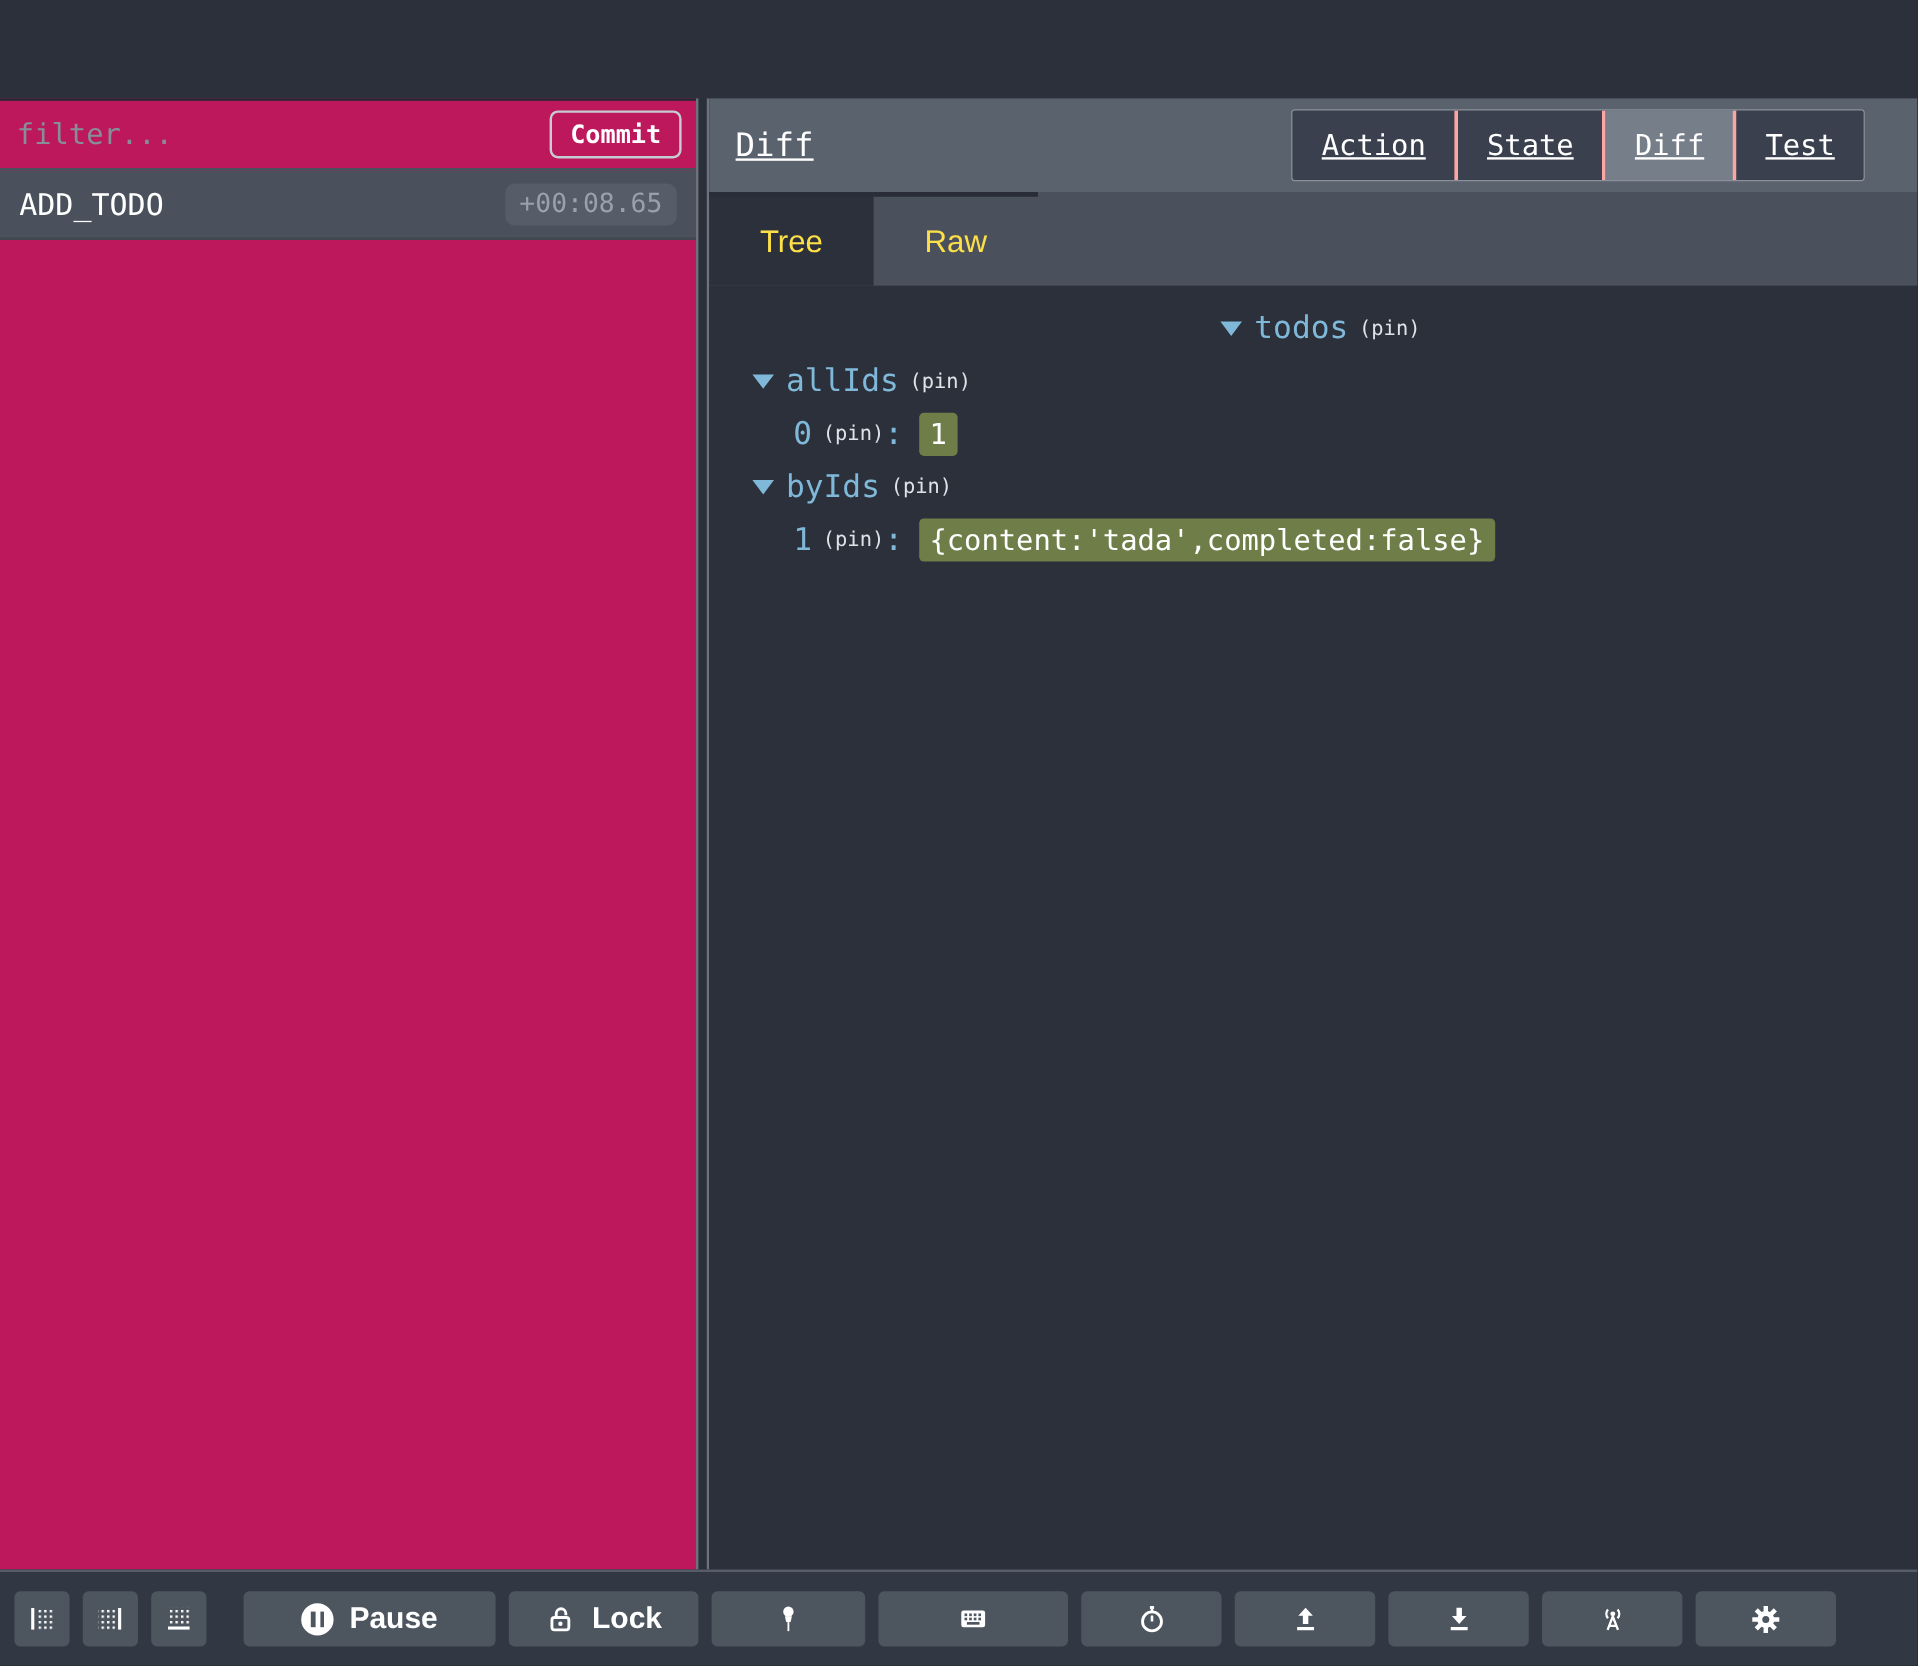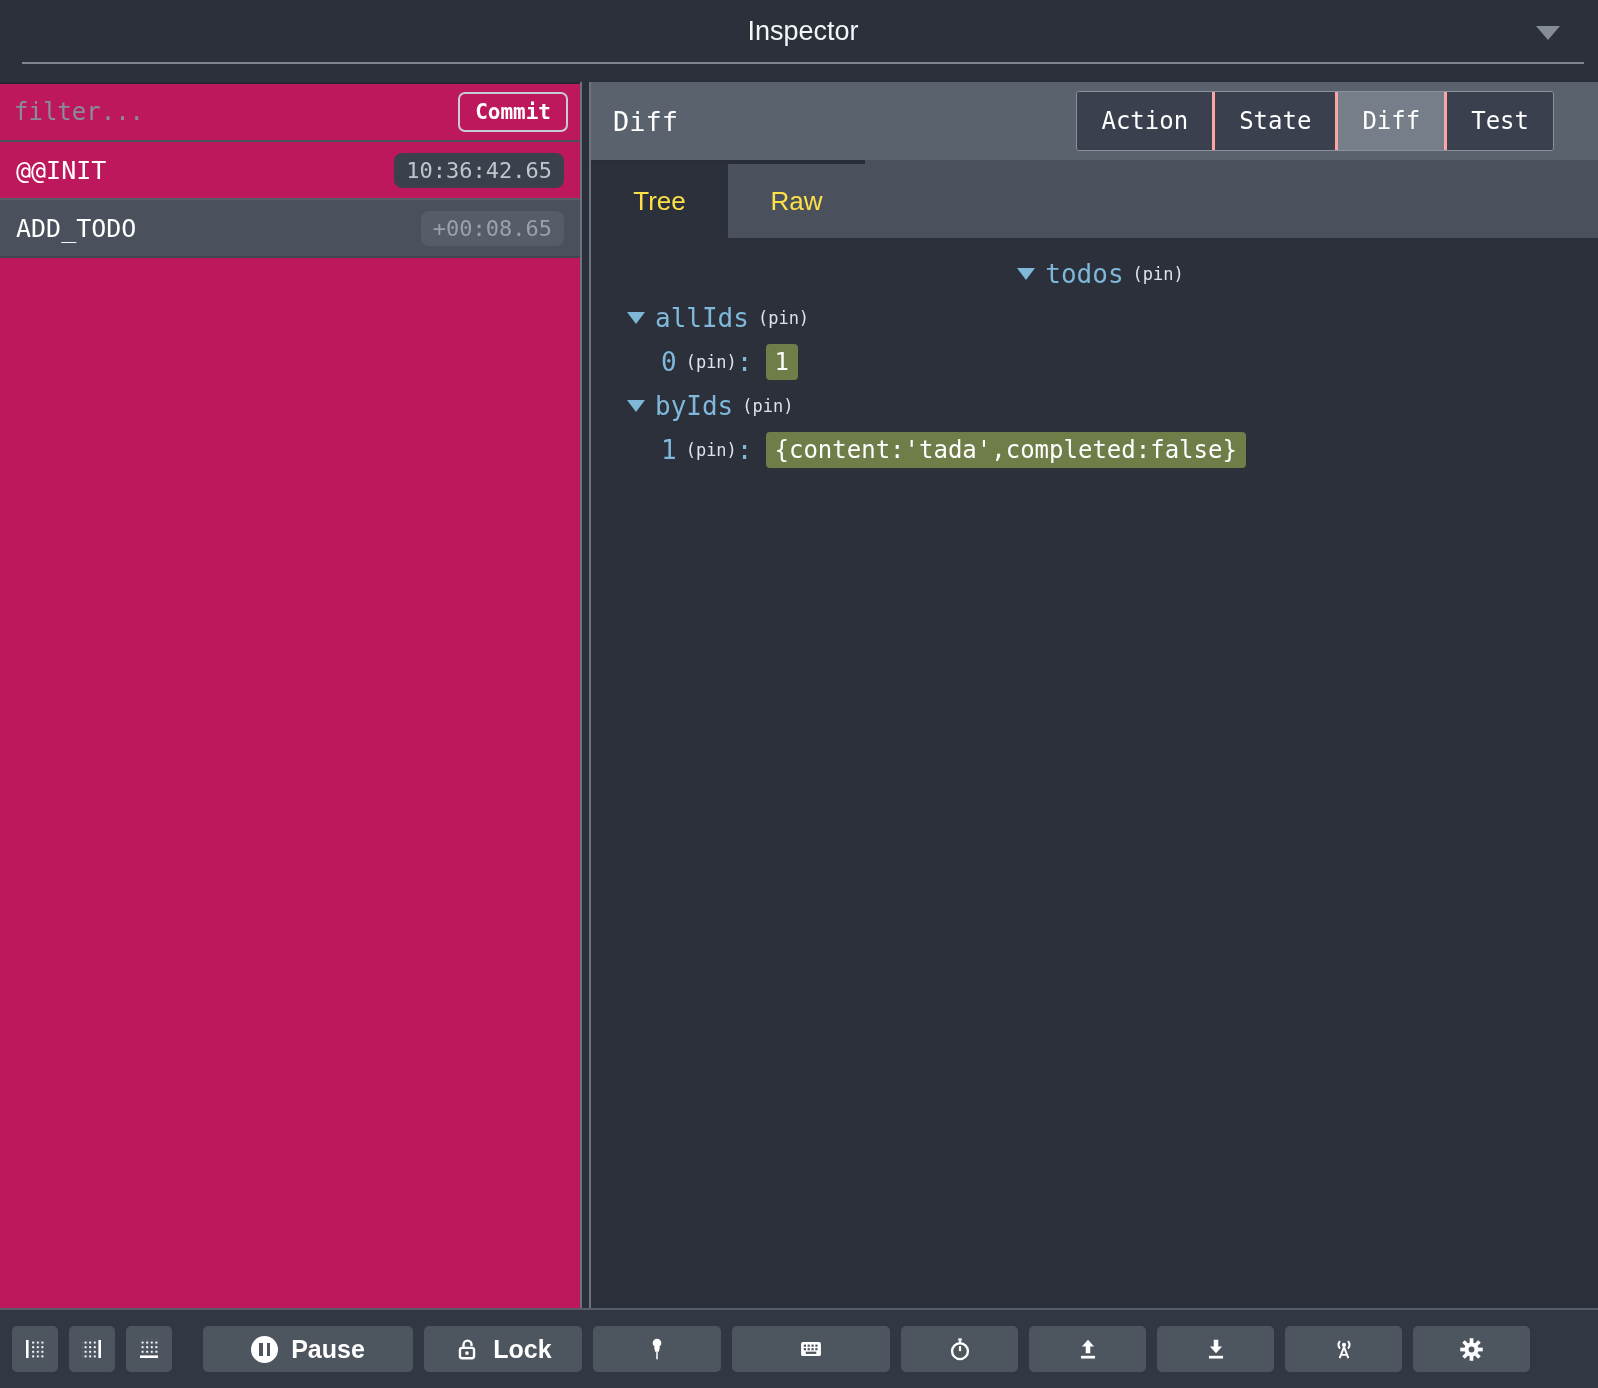--- a/index.html
+++ b/index.html
@@ -32,21 +32,21 @@
               border:2px solid #c7cbd2;border-radius:7px;padding:6px 15px;
               font:bold 21px "DejaVu Sans Mono",monospace;}
   .action-row{height:56px;flex:none;display:flex;align-items:center;justify-content:space-between;
               padding:0 16px;font-size:25px;border-bottom:2px solid #565d67;cursor:pointer;}
   .action-row.selected{background:#4a515c;border-bottom-color:#41474f;}
   .time-badge{font-size:22px;padding:5px 12px;border-radius:8px;background:#3a414d;color:#c0c5cc;}
   .action-row.selected .time-badge{background:#565d68;color:#9aa1ab;}
 
   
   .panel-header{height:78px;flex:none;background:#5a626e;display:flex;align-items:center;
-                justify-content:space-between;padding:0 44px 0 22px;}
+                justify-content:space-between;padding:0 44px 0 22px;text-decoration:underline;}
   .panel-title{font-size:27px;color:#fff;}
   .segmented{display:flex;border:1px solid #8b919b;border-radius:3px;overflow:hidden;}
   .seg-tab{padding:15px 24px;font-size:24px;color:#fff;background:#3a404e;
            border-right:3px solid #fca5a5;cursor:pointer;white-space:nowrap;}
   .seg-tab:last-child{border-right:none;}
   .seg-tab.active{background:#767e89;}
 
   
   .subtabs{height:78px;flex:none;background:#4a515d;display:flex;}
   .subtab{width:137px;flex:none;display:flex;align-items:center;justify-content:center;
@@ -77,36 +77,28 @@
   .pause-ic{width:27px;height:27px;border-radius:50%;background:#fff;position:relative;flex:none;}
   .pause-ic::before,.pause-ic::after{content:"";position:absolute;top:7px;width:3.5px;height:13px;background:#4d555f;}
   .pause-ic::before{left:8px;} .pause-ic::after{right:8px;}
 </style>
 </head>
 <body>
 
 <div class="app">
 
   <div class="topbar">
-    <div class="select">
-      <span class="select-label">Inspector</span>
-      <span class="caret"></span>
-    </div>
   </div>
 
   <div class="main">
 
     <div class="left-panel">
       <div class="filter-row">
         <input class="filter-input" type="text" placeholder="filter..." style="">
         <button class="commit-btn">Commit</button>
-      </div>
-      <div class="action-row">
-        <span>@@INIT</span>
-        <span class="time-badge">10:36:42.65</span>
       </div>
       <div class="action-row selected">
         <span>ADD_TODO</span>
         <span class="time-badge">+00:08.65</span>
       </div>
     </div>
 
     <div class="divider"></div>
 
     <div class="right-panel">

